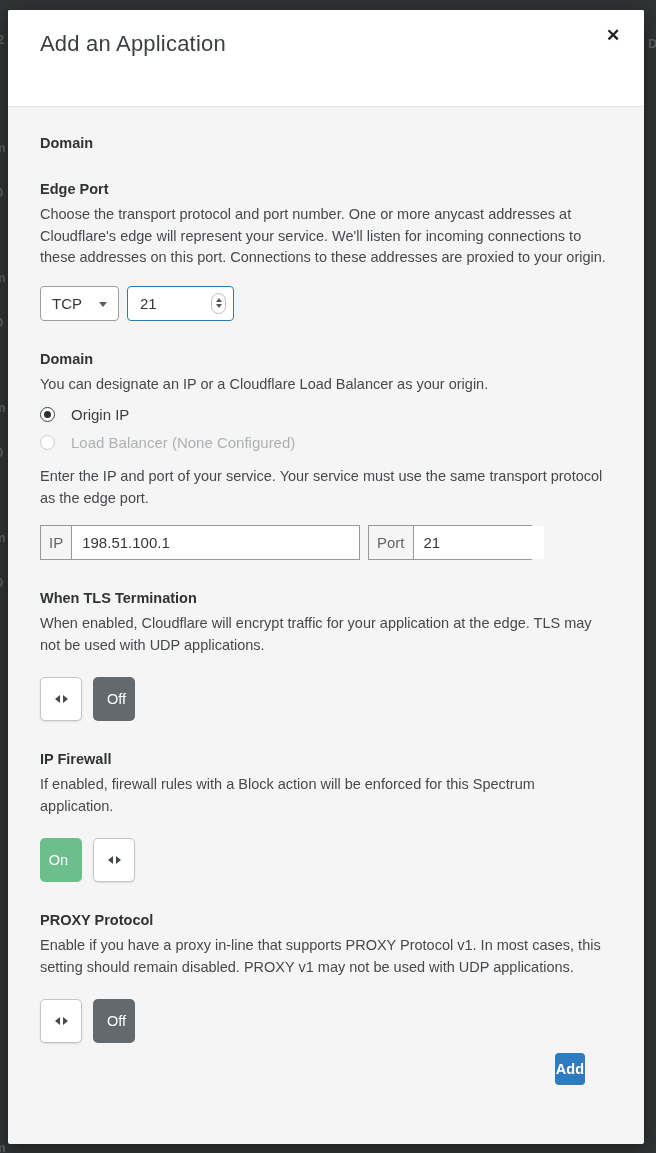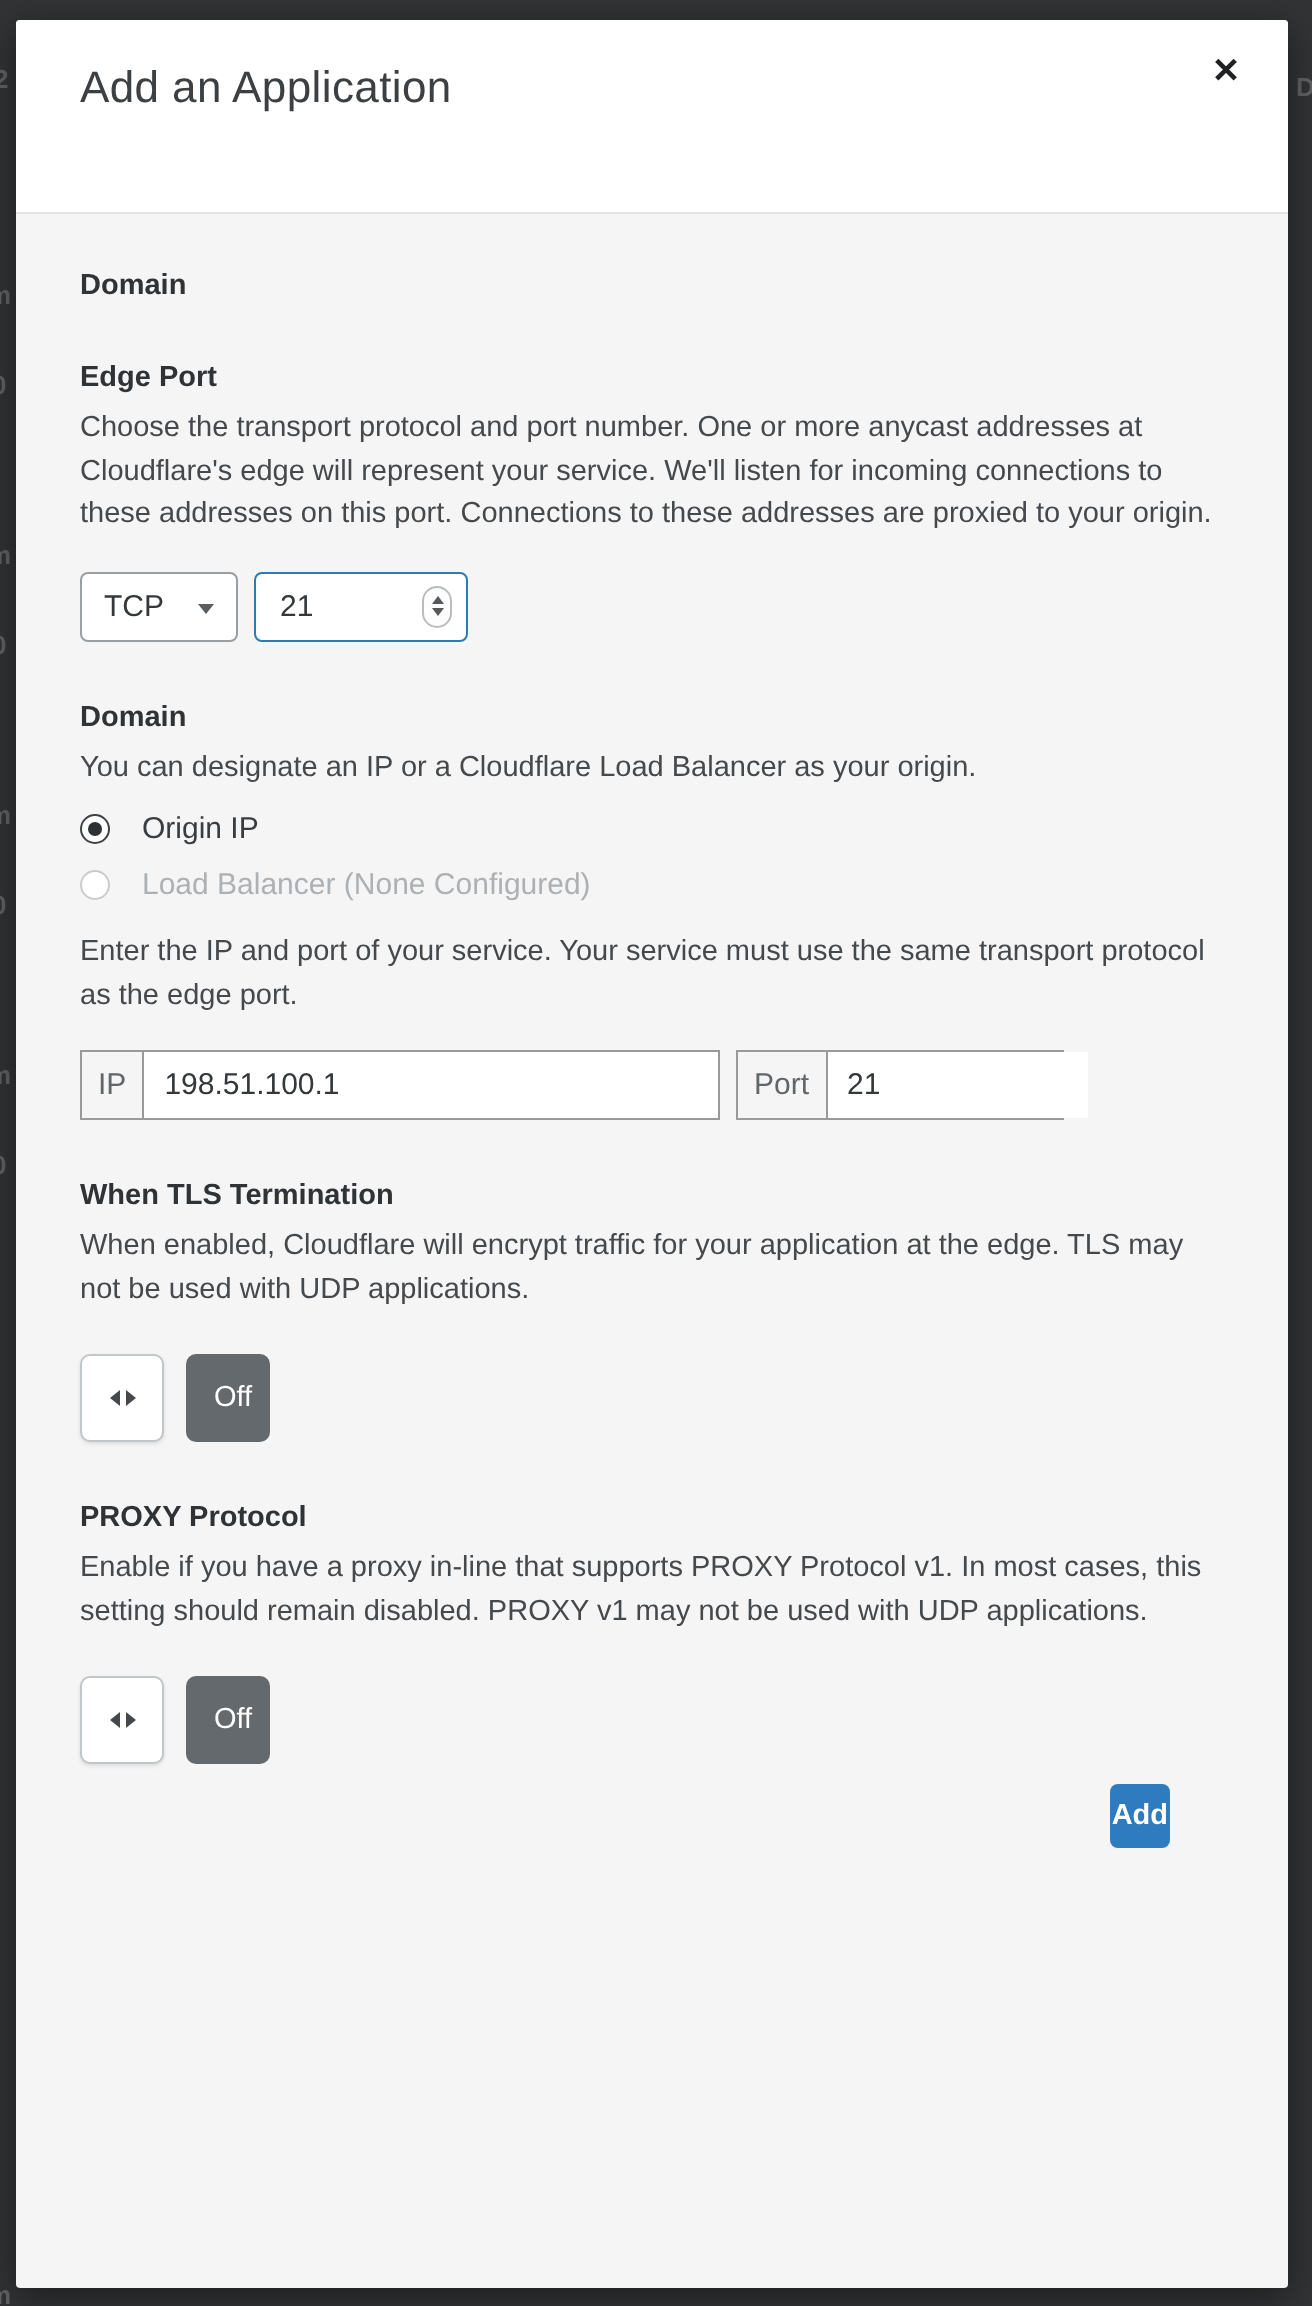--- a/index.html
+++ b/index.html
@@ -214,20 +214,33 @@
         <div class="toggle off">
           <span class="knob">
             <span class="tri-l"></span>
             <span class="tri-r"></span>
           </span>
           <span class="seg gray">Off</span>
         </div>
       </div>
     </div>
 
+    <div class="section">
+      <h3>IP Firewall</h3>
+      <p>If enabled, firewall rules with a Block action will be enforced for this Spectrum application.</p>
+      <div class="control-row" style="margin-top:21px;">
+        <div class="toggle on">
+          <span class="seg green">On</span>
+          <span class="knob">
+            <span class="tri-l"></span>
+            <span class="tri-r"></span>
+          </span>
+        </div>
+      </div>
+    </div>
 
     <div class="section">
       <h3>PROXY Protocol</h3>
       <p>Enable if you have a proxy in-line that supports PROXY Protocol v1. In most cases, this setting should remain disabled. PROXY v1 may not be used with UDP applications.</p>
       <div class="control-row" style="margin-top:21px;">
         <div class="toggle off">
           <span class="knob">
             <span class="tri-l"></span>
             <span class="tri-r"></span>
           </span>

